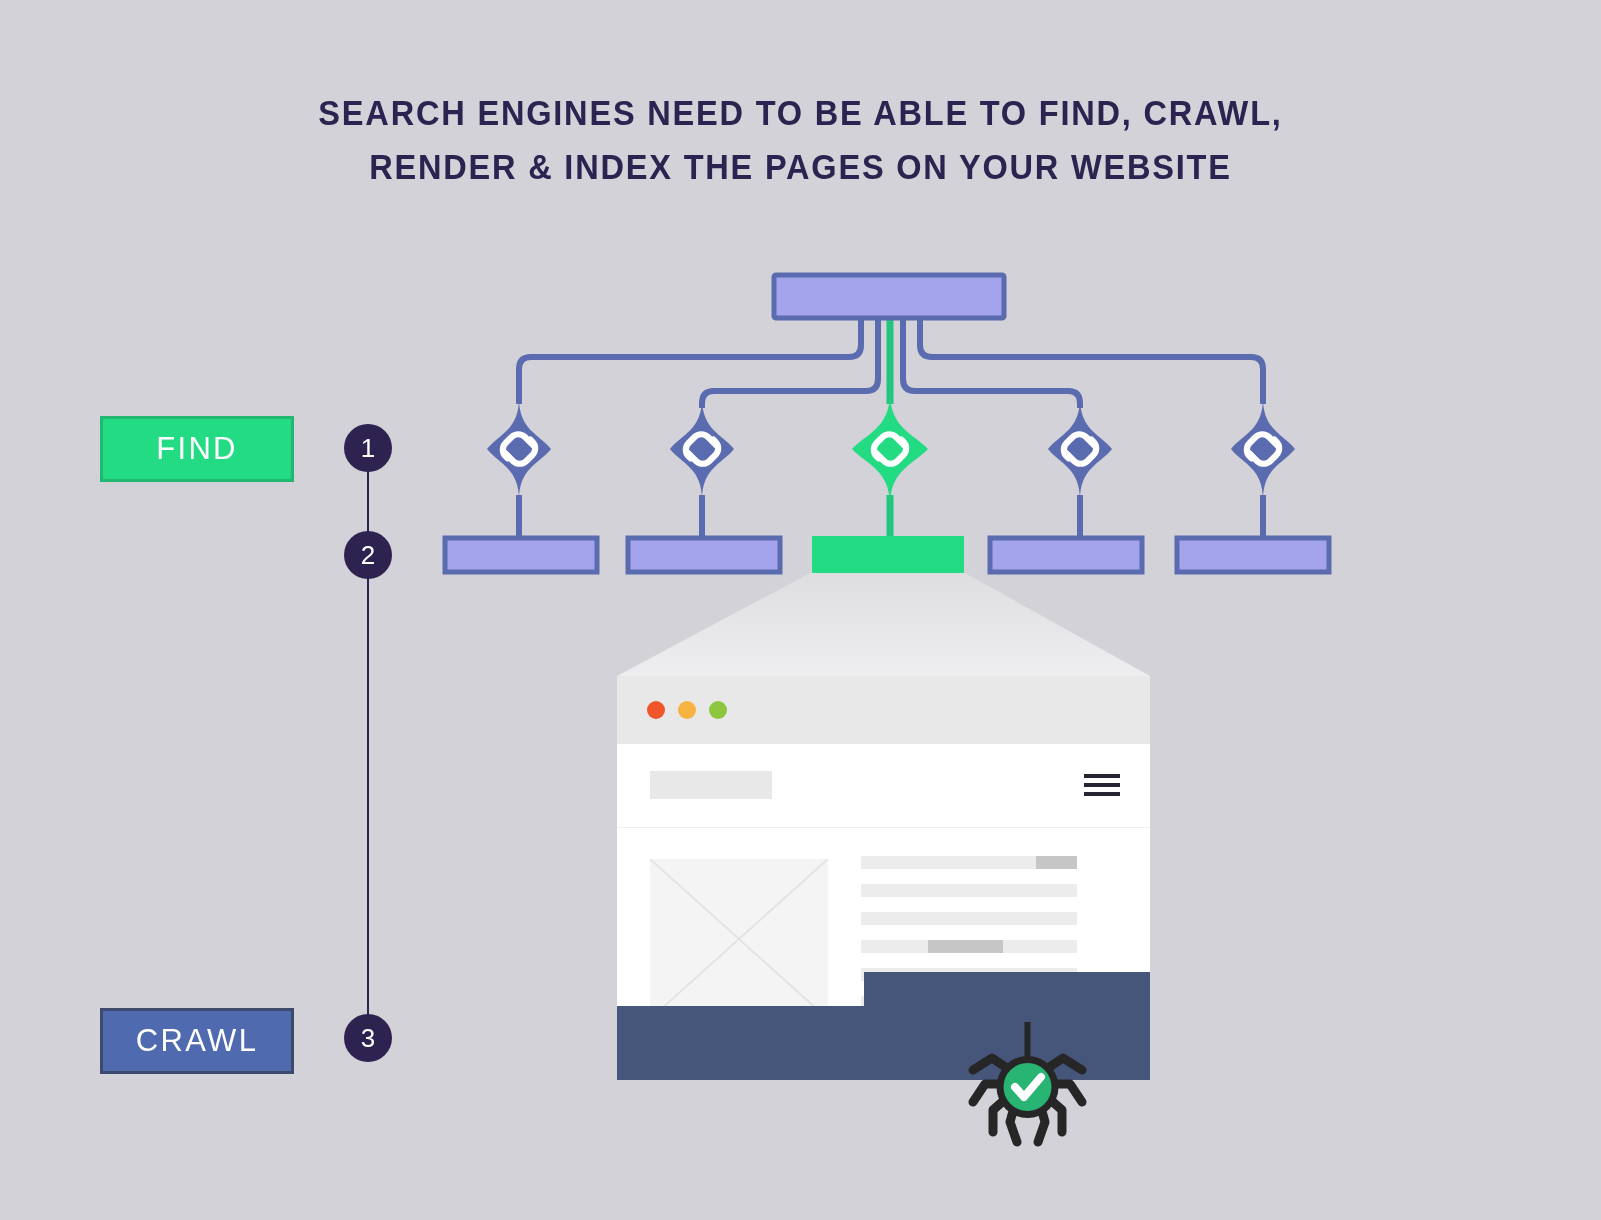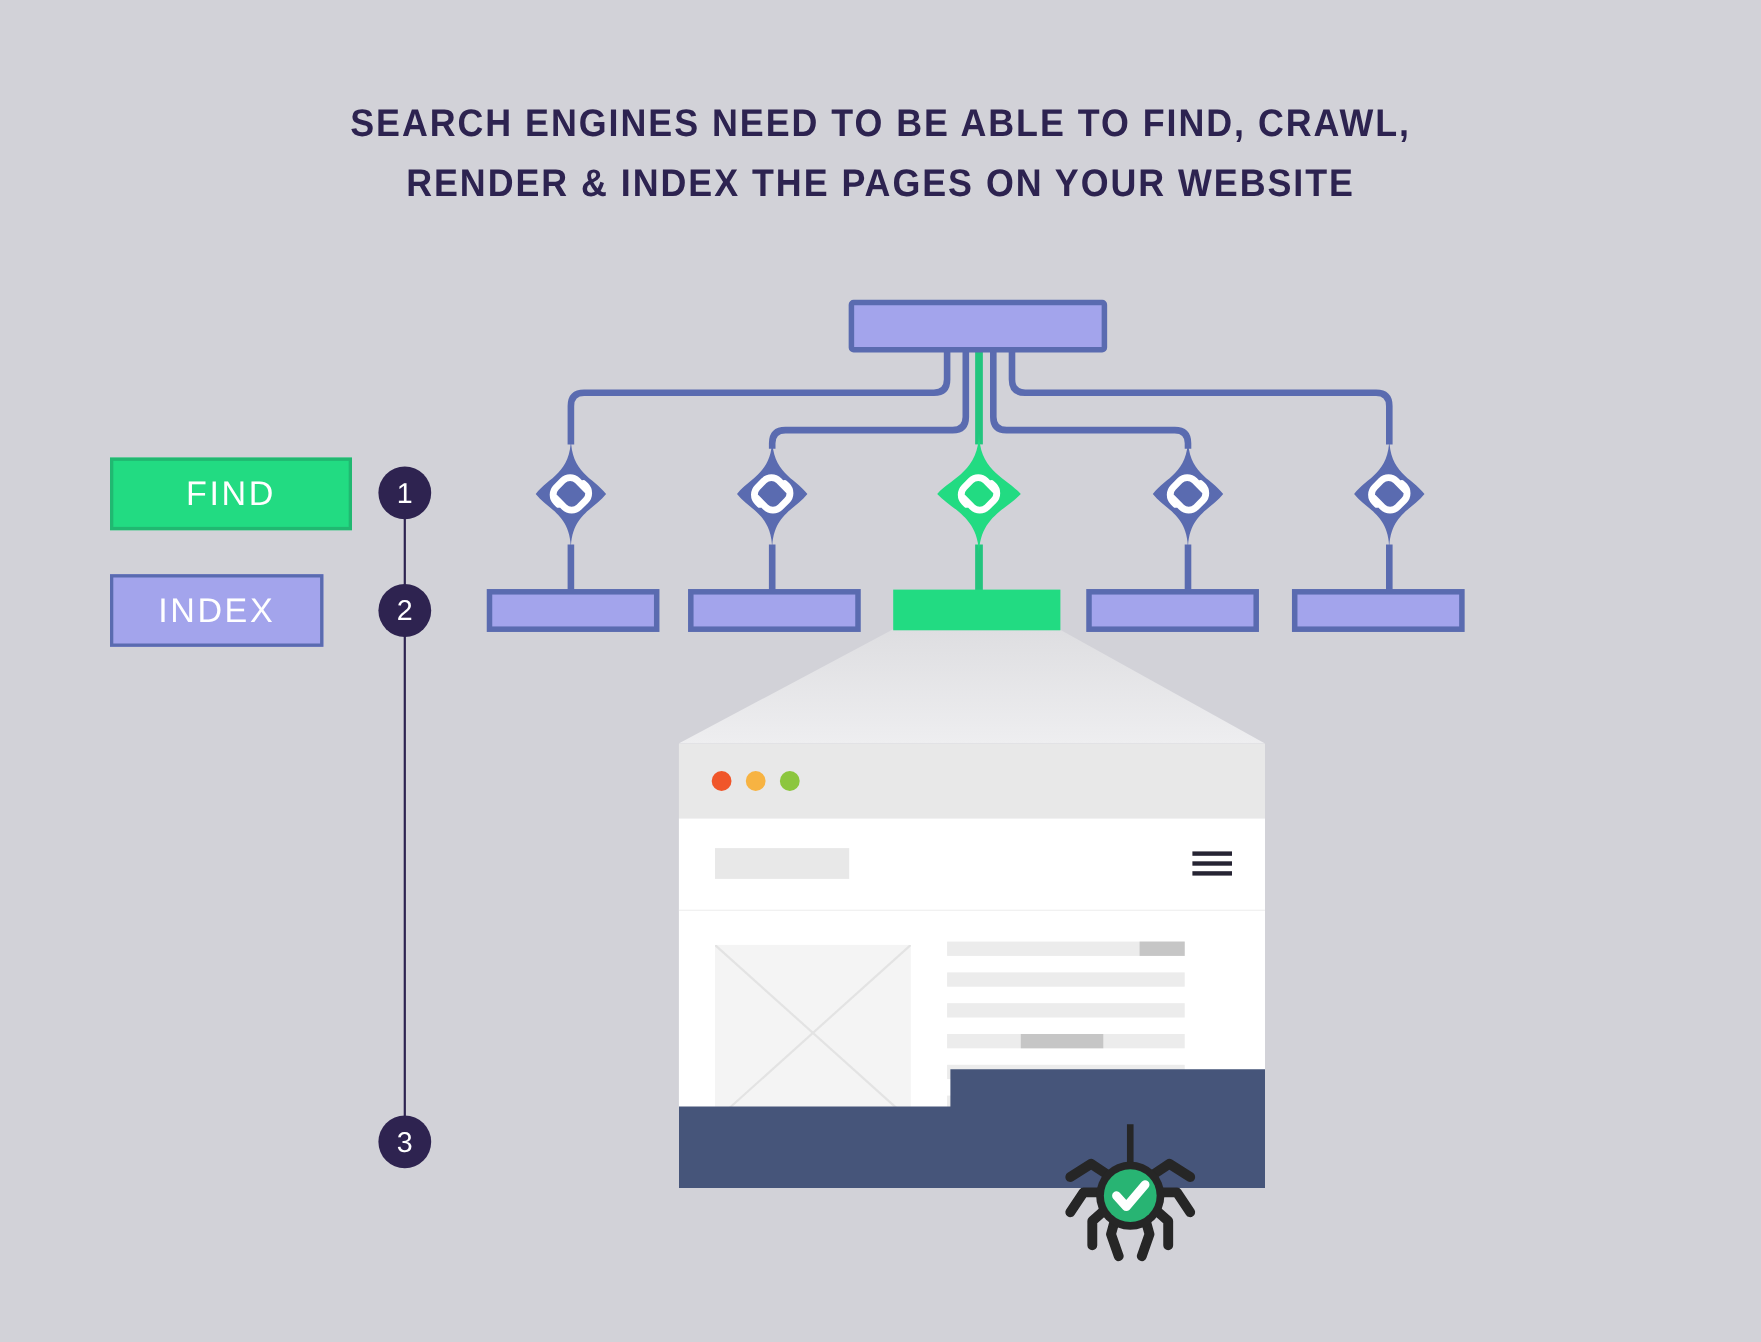--- a/index.html
+++ b/index.html
@@ -30,21 +30,21 @@
 
   
   .legend-box{
     position:absolute;
     display:flex;align-items:center;justify-content:center;
     color:#ffffff;
     font-size:31px;
     letter-spacing:0.075em;
     box-sizing:border-box;
   }
-  #legend-find{left:100px;top:416px;width:220px;height:66px;background:#22db82;border:3px solid #21b871;}
+  #legend-find{left:100px;top:416px;width:194px;height:66px;background:#22db82;border:3px solid #21b871;}
   #legend-index{left:100px;top:522px;width:194px;height:66px;background:#a3a4ec;border:3px solid #5a6bb0;}
   #legend-crawl{left:100px;top:1008px;width:194px;height:66px;background:#4f6aae;border:3px solid #3d4a6b;}
 
   .step-line{
     position:absolute;left:367px;top:448px;width:2px;height:590px;background:#2d2350;
   }
   .step-circle{
     position:absolute;width:48px;height:48px;border-radius:50%;
     background:#2e2350;color:#ffffff;
     display:flex;align-items:center;justify-content:center;
@@ -87,21 +87,21 @@
 <body style="background: rgb(210, 210, 216);">
 
 <div id="stage">
 
   <div class="title noselect" style="color: rgb(45, 35, 80);">
     <span class="ln">SEARCH ENGINES NEED TO BE ABLE TO FIND, CRAWL,</span>
     <span class="ln">RENDER &amp; INDEX THE PAGES ON YOUR WEBSITE</span>
   </div>
 
   <div class="legend-box noselect" id="legend-find" style="background: rgb(34, 219, 130); border-color: rgb(33, 184, 113);">FIND</div>
-  <div class="legend-box noselect" id="legend-index" style="background: rgb(163, 164, 236); border-color: rgb(90, 107, 176);">INDEX</div>
+  <div class="legend-box noselect" id="legend-crawl" style="background: rgb(79, 106, 174); border-color: rgb(61, 74, 107);">CRAWL</div>
 
   <div class="step-line" style="background: rgb(45, 35, 80);"></div>
   <div class="step-circle noselect" id="step-1" style="background: rgb(46, 35, 80);">1</div>
   <div class="step-circle noselect" id="step-2" style="background: rgb(46, 35, 80);">2</div>
   <div class="step-circle noselect" id="step-3" style="background: rgb(46, 35, 80);">3</div>
 
   <svg id="tree" viewBox="0 0 1601 1220">
     <defs>
       <linearGradient id="beamGrad" x1="0" y1="0" x2="0" y2="1">
         <stop offset="0%" stop-color="#dedee1"></stop>

